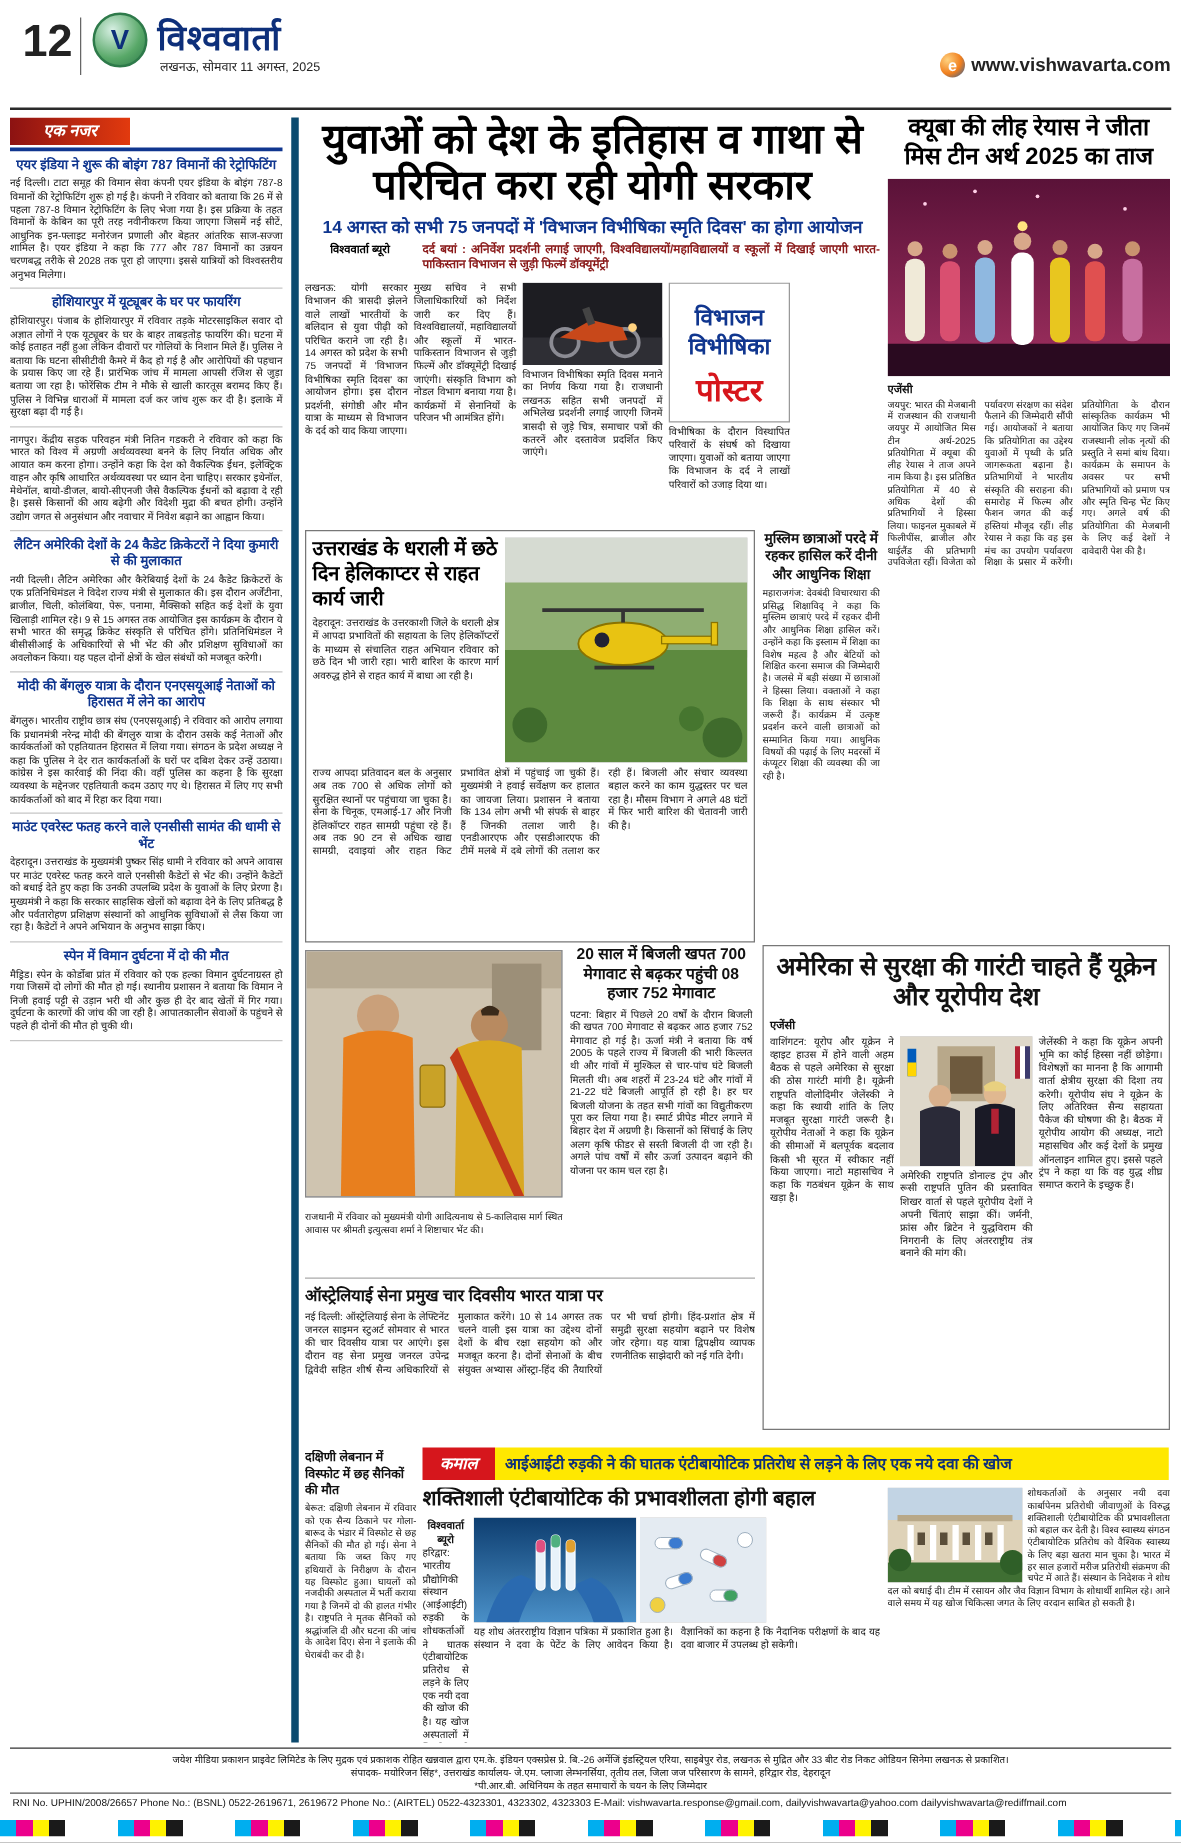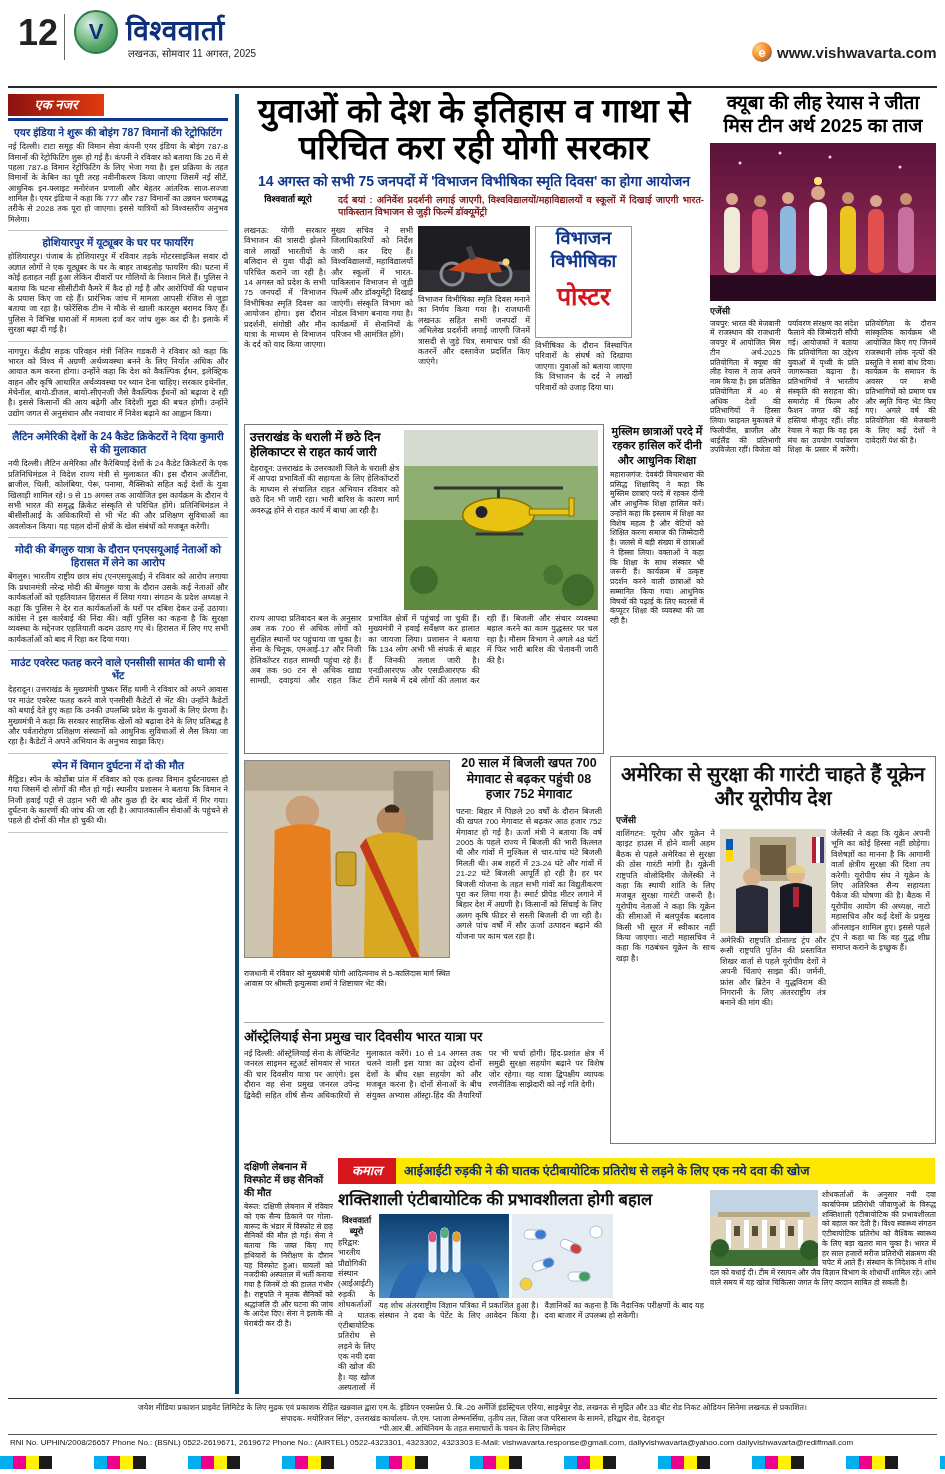--- a/index.html
+++ b/index.html
@@ -23,48 +23,48 @@
         display:flex;align-items:center;justify-content:center}
   #masthead{left:126px;top:10px;font-size:28px;font-weight:800;color:#0d2f7a;letter-spacing:.5px}
   #hdr-dateline{left:128px;top:46px;font-size:10px;color:#222}
   #section-title{left:380px;top:24px;width:270px;text-align:center;font-size:27px;font-weight:800;color:#000}
   #website{left:752px;top:42px;display:flex;align-items:center;gap:5px;font-size:15px;font-weight:bold;color:#222}
   #website .e-ico{width:20px;height:20px;border-radius:50%;display:inline-flex;align-items:center;justify-content:center;
         background:radial-gradient(circle at 30% 30%,#ffd27f,#f07f1e 55%,#1a5ca8);color:#fff;font-size:13px;font-weight:800}
   #hdr-rule{left:8px;top:86px;width:929px;height:0;border-top:2.5px solid #2a2a2a}
 
   
-  #sidebar{left:8px;top:94px;width:231px;height:1300px;padding-right:7px;border-right:4px solid #0c4a6e;overflow:hidden}
+  #sidebar{left:8px;top:94px;width:231px;height:1300px;padding-right:7px;border-right:6px solid #0c4a6e;overflow:hidden}
   #ek-najar{width:96px;height:22px;background:linear-gradient(90deg,#8c1212,#e23a0e);color:#fff;
         font-size:13px;font-weight:bold;font-style:italic;text-align:center;line-height:22px}
   #sb-rule{height:3px;background:#10368f;margin:2px 0 5px}
   .sb-item{padding-bottom:5px;margin-bottom:5px;border-bottom:1px solid #c6c6c6}
   .sb-hl{font-size:10.5px;font-weight:bold;color:#10368f;text-align:center;line-height:1.25;margin-bottom:3px}
 
   
   #lead-hl{left:244px;top:92px;width:460px;text-align:center;font-size:33px;font-weight:800;line-height:1.13;color:#000}
   #lead-sub{left:244px;top:171px;width:460px;text-align:center;font-size:14px;font-weight:bold;color:#10368f}
   #lead-kicker-row{left:244px;top:194px;width:460px;display:flex;gap:6px;align-items:flex-start}
   #lead-byline{width:88px;font-size:9px;font-weight:bold;text-align:center;line-height:1.25;color:#000}
   #lead-kicker{flex:1;font-size:9.5px;font-weight:bold;color:#8a1a1a;line-height:1.3;text-align:justify}
   #lead-body{left:244px;top:226px;width:460px;height:196px;display:flex;gap:5px;overflow:hidden}
   #lead-body .c1,#lead-body .c2{width:82px}
   #lead-body .c5{width:84px}
   #lead-body .c3{width:112px}
   #lead-body .c4{width:97px}
   #bike-img{width:112px;height:66px;margin-bottom:3px}
-  #poster-box{width:97px;height:112px;border:1px solid #999;background:#fff;text-align:center;padding-top:0;margin-bottom:3px}
+  #poster-box{width:97px;height:112px;border:1px solid #999;background:#fff;text-align:center;padding-top:16px;margin-bottom:3px}
   #poster-box .pw{font-size:18px;font-weight:800;color:#10368f;line-height:1.25}
   #poster-box .pw3{font-size:25px;font-weight:800;color:#d6161c;margin-top:6px}
 
   
   #ukd-box{left:244px;top:424px;width:360px;height:330px;border:1px solid #777;padding:5px;overflow:hidden}
   #ukd-top{display:flex;gap:5px}
   #ukd-left{width:150px}
-  #ukd-hl{font-size:12px;font-weight:800;line-height:1.25;color:#000;margin-bottom:4px}
+  #ukd-hl{font-size:16px;font-weight:800;line-height:1.25;color:#000;margin-bottom:4px}
   #heli-img{width:195px;height:180px}
   #ukd-body{margin-top:4px;height:126px;overflow:hidden}
 
   
   #muslim{left:610px;top:424px;width:94px;height:330px;overflow:hidden}
   #muslim-hl{font-size:11px;font-weight:bold;text-align:center;line-height:1.3;margin-bottom:3px}
 
   
   #cuba{left:710px;top:92px;width:226px;height:642px;overflow:hidden}
   #cuba-hl{font-size:19px;font-weight:800;text-align:center;line-height:1.2;color:#000}

